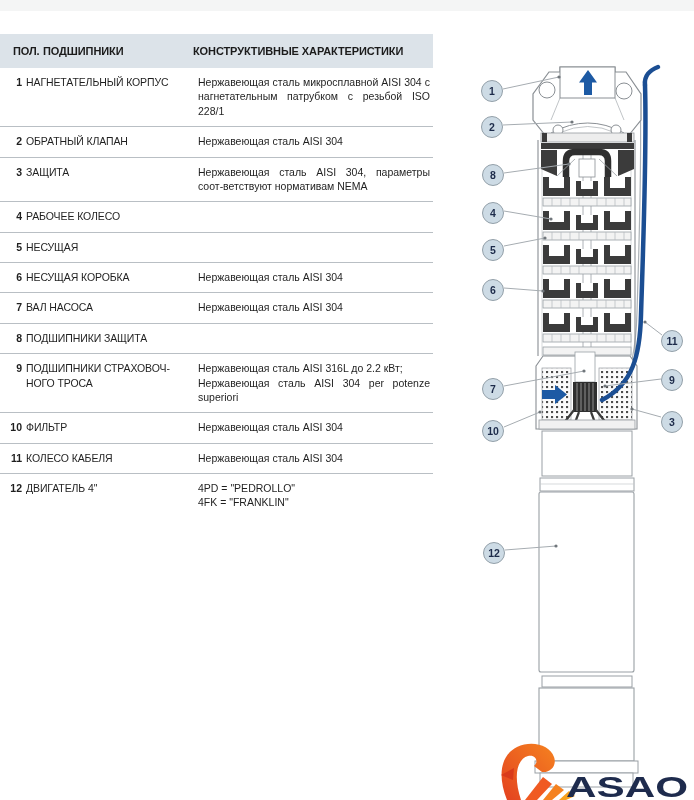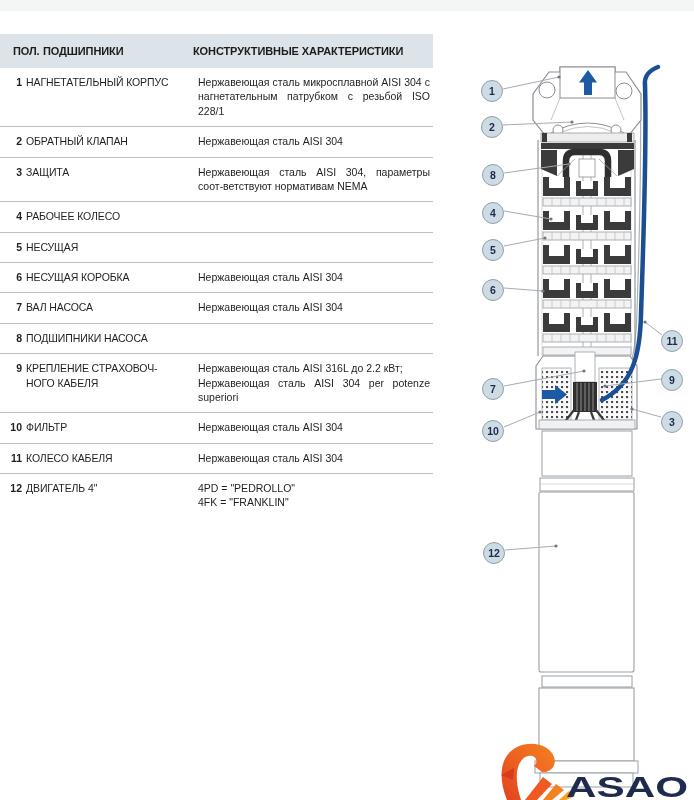--- a/index.html
+++ b/index.html
@@ -194,25 +194,25 @@
     <div class="c-comp">НЕСУЩАЯ КОРОБКА</div>
     <div class="c-char">Нержавеющая сталь AISI 304</div>
   </div>
   <div class="trow">
     <div class="c-num">7</div>
     <div class="c-comp">ВАЛ НАСОСА</div>
     <div class="c-char">Нержавеющая сталь AISI 304</div>
   </div>
   <div class="trow">
     <div class="c-num">8</div>
-    <div class="c-comp">ПОДШИПНИКИ НАСОСА</div>
+    <div class="c-comp">ПОДШИПНИКИ ЗАЩИТА</div>
   </div>
   <div class="trow">
     <div class="c-num">9</div>
-    <div class="c-comp">КРЕПЛЕНИЕ СТРАХОВОЧ-НОГО КАБЕЛЯ</div>
+    <div class="c-comp">ПОДШИПНИКИ СТРАХОВОЧ-НОГО ТРОСА</div>
     <div class="c-char">Нержавеющая сталь AISI 316L до 2.2 кВт;
 Нержавеющая сталь AISI 304 per potenze superiori</div>
   </div>
   <div class="trow">
     <div class="c-num">10</div>
     <div class="c-comp">ФИЛЬТР</div>
     <div class="c-char">Нержавеющая сталь AISI 304</div>
   </div>
   <div class="trow">
     <div class="c-num">11</div>

